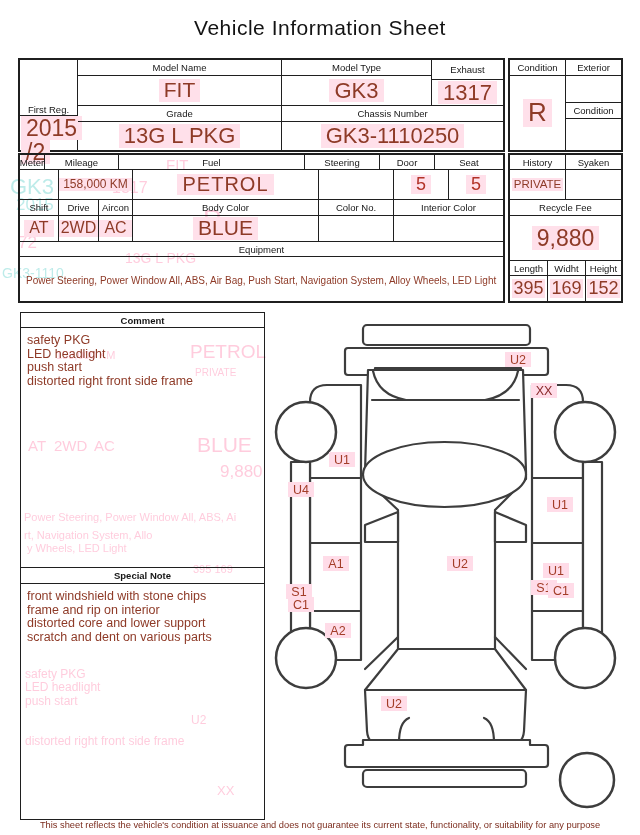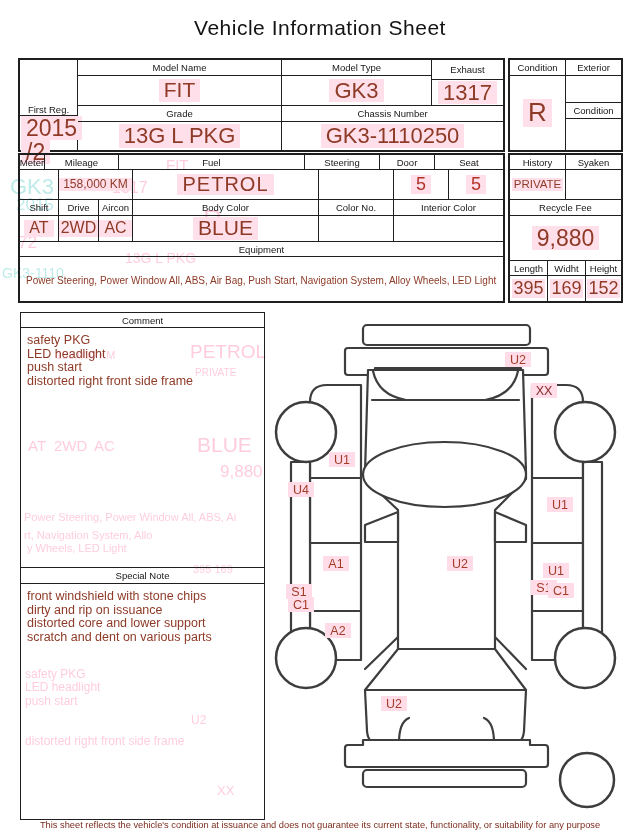--- a/index.html
+++ b/index.html
@@ -21,21 +21,21 @@
   .col { display:flex; flex-direction:column; }
   .hd { font-size:9.5px; color:#161616; white-space:nowrap; }
   .val { color:#8e3a27; white-space:nowrap; }
   .accent { color:#b23227; }
   .hl { background:#ffe0ea; padding:0 5px; display:inline-block; line-height:1.05; }
   .bb { border-bottom:1px solid #1f1f1f; }
   .br { border-right:1px solid #1f1f1f; }
   .cell { display:flex; align-items:center; justify-content:center; }
 
   #comment-box { left:20px; top:312px; width:245px; height:508px; border-width:1.5px; display:flex; flex-direction:column; }
-  .band { height:15px; display:flex; align-items:center; justify-content:center; flex:0 0 auto; }
+  .band { height:15px; display:flex; align-items:center; justify-content:center; flex:0 0 auto;font-weight:bold; }
   #note-band { height:17px; border-top:1px solid #1f1f1f; border-bottom:1px solid #1f1f1f; }
   .freetext { flex:1 1 auto; padding:6px 4px 0 6px; }
   .freetext .ln { font-size:12.5px; line-height:13.5px; color:#8e3a27; white-space:nowrap; }
   #comment-area { flex:0 0 239px; }
 
   #equip-text { font-size:10px; line-height:13.5px; color:#8e3a27; padding:3px 6px 0 6px;
     text-align:left; align-items:flex-start; justify-content:flex-start; display:block; }
 
   #footer {
     position:absolute; top:820px; left:0; width:640px; text-align:center;
@@ -241,21 +241,21 @@
     <div class="band bb hd">Comment</div>
     <div class="freetext" id="comment-area">
         <div class="ln">safety PKG</div>
         <div class="ln">LED headlight</div>
         <div class="ln">push start</div>
         <div class="ln">distorted right front side frame</div>
       </div>
     <div class="band hd" id="note-band">Special Note</div>
     <div class="freetext" id="note-area">
         <div class="ln">front windshield with stone chips</div>
-        <div class="ln">dirty and rip on issuance</div>
+        <div class="ln">frame and rip on interior</div>
         <div class="ln">distorted core  and lower support</div>
         <div class="ln">scratch and dent on various parts</div>
       </div>
   </div>
 
   <svg id="diagram" width="372" height="508" viewBox="0 0 372 508">
     <g fill="#ffffff" stroke="#3d3d3d" stroke-width="2.2" stroke-linejoin="round" stroke-linecap="round">
 
       <rect x="95" y="13" width="167" height="20" rx="4"></rect>
       <path d="M80,36 H277 Q280,36 280,39 V60 Q280,63 277,63 H253 V56 H107 V63 H80 Q77,63 77,60 V39 Q77,36 80,36 Z"></path>

